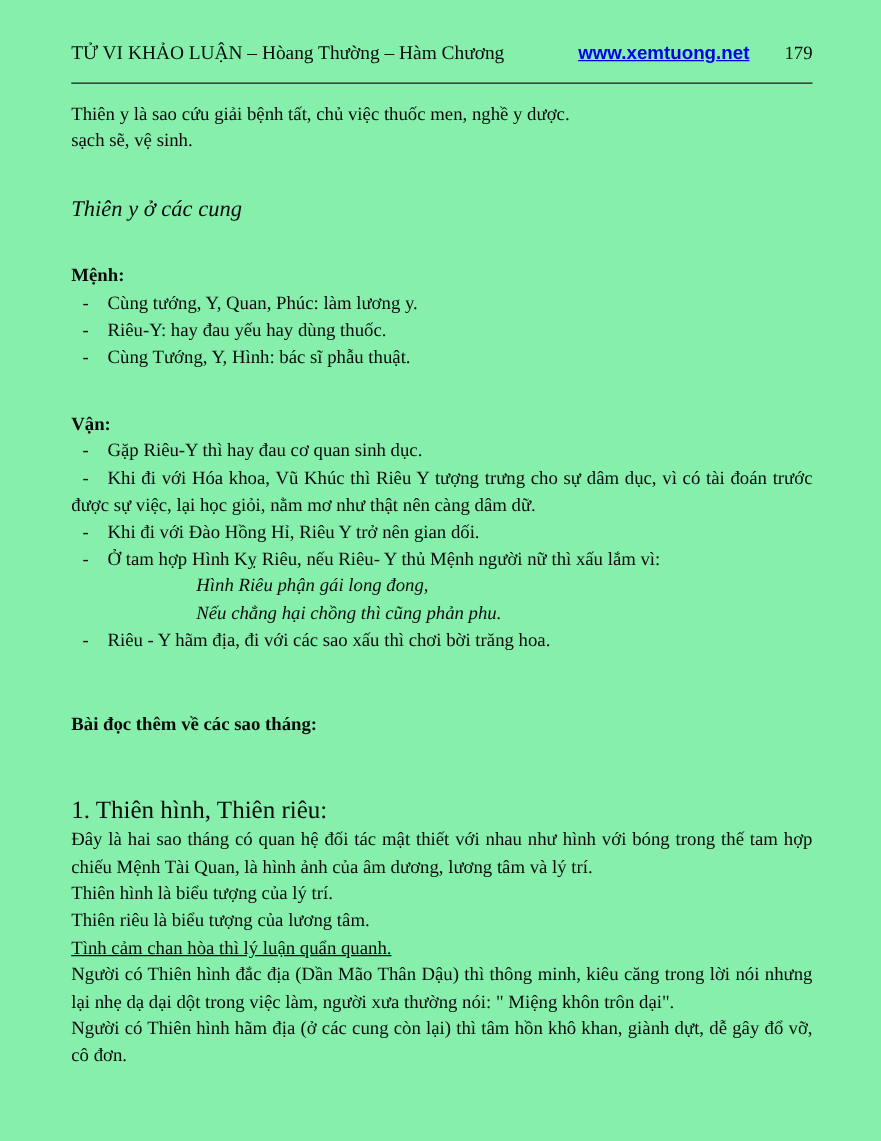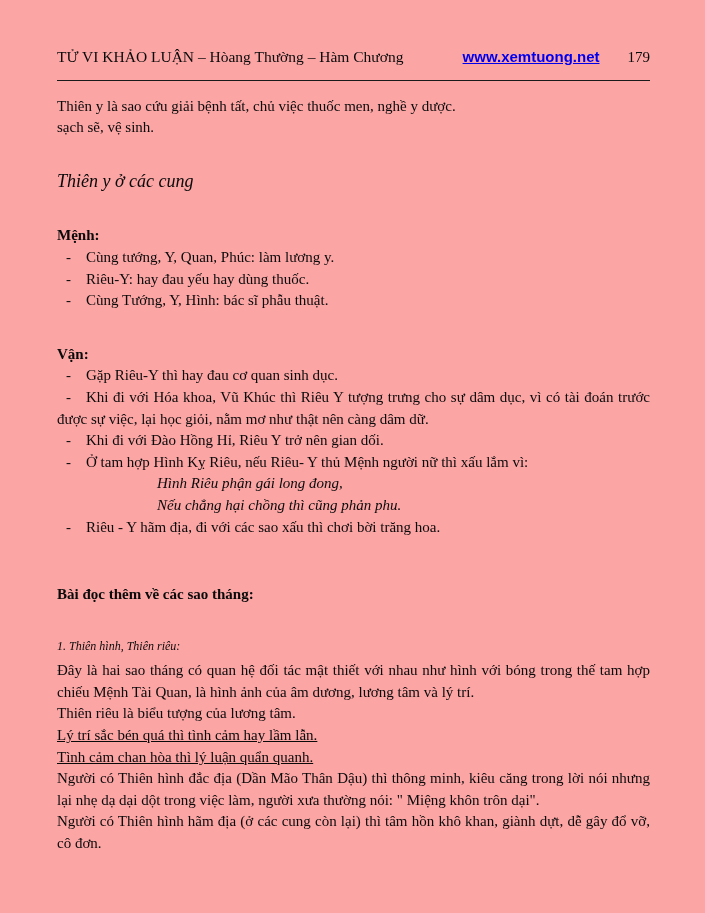--- a/index.html
+++ b/index.html
@@ -1,23 +1,23 @@
 <!DOCTYPE html>
 <html><head>
 <meta charset="utf-8">
 <style>
   html, body { margin: 0; padding: 0; background: #ffffff; }
   .page {
     position: relative;
     width: 705px;
     height: 913px;
     margin: 0 auto;
-    background: #fca5a5;
+    background: #86efac;
     box-sizing: border-box;
-    padding: 46px 55px 0 57px;
+    padding: 32px 55px 0 57px;
     font-family: "Liberation Serif", "DejaVu Serif", serif;
     color: #0a0a0a;
     font-size: 15px;
     line-height: 21.6px;
     overflow: hidden;
   }
   
   .header {
     display: flex;
     align-items: baseline;
@@ -67,23 +67,22 @@
     padding-left: 9px;
     padding-right: 15px;
   }
   .verse {
     padding-left: 100px;
     font-style: italic;
   }
   .uline { text-decoration: underline; }
 
   .h-italic-lg {
-    font-style: italic;
-    font-size: 12px;
-    margin-top: 30px;
+    font-size: 20px;
+    margin-top: 46px;
     margin-bottom: 3px;
   }
 </style>
 </head>
 <body>
 
 <div class="page">
 
   <div class="header">
     <span class="book-title">TỬ VI KHẢO LUẬN – Hòang Thường – Hàm Chương</span>
@@ -108,19 +107,19 @@
   <p class="bullet just"><span class="dash">-</span><span>Khi đi với Đào Hồng Hỉ, Riêu Y trở nên gian dối.</span></p>
   <p class="bullet just"><span class="dash">-</span><span>Ở tam hợp Hình Kỵ Riêu, nếu Riêu- Y thủ Mệnh người nữ thì xấu lắm vì:</span></p>
   <p class="verse">Hình Riêu phận gái long đong,</p>
   <p class="verse">Nếu chẳng hại chồng thì cũng phản phu.</p>
   <p class="bullet just"><span class="dash">-</span><span>Riêu - Y hãm địa, đi với các sao xấu thì chơi bời trăng hoa.</span></p>
 
   <p class="h-bold" style="margin-top:46px;">Bài đọc thêm về các sao tháng:</p>
   <p class="h-italic-lg">1. Thiên hình, Thiên riêu:</p>
 
   <p class="just">Đây là hai sao tháng có quan hệ đối tác mật thiết với nhau như hình với bóng trong thế tam hợp chiếu Mệnh Tài Quan, là hình ảnh của âm dương, lương tâm và lý trí.</p>
+  <p class="just">Thiên hình là biểu tượng của lý trí.</p>
   <p class="just">Thiên riêu là biểu tượng của lương tâm.</p>
-  <p class="uline">Lý trí sắc bén quá thì tình cảm hay lầm lẫn.</p>
   <p class="uline">Tình cảm chan hòa thì lý luận quẩn quanh.</p>
   <p class="just">Người có Thiên hình  đắc địa (Dần Mão Thân Dậu) thì thông minh, kiêu căng trong lời nói nhưng lại nhẹ dạ dại dột trong việc làm, người xưa thường nói: " Miệng khôn trôn dại".</p>
   <p class="just">Người có Thiên  hình hãm địa (ở các cung còn lại)  thì tâm hồn khô khan, giành dựt, dễ gây đổ vỡ, cô đơn.</p>
 
 </div>
 
 </body></html>

